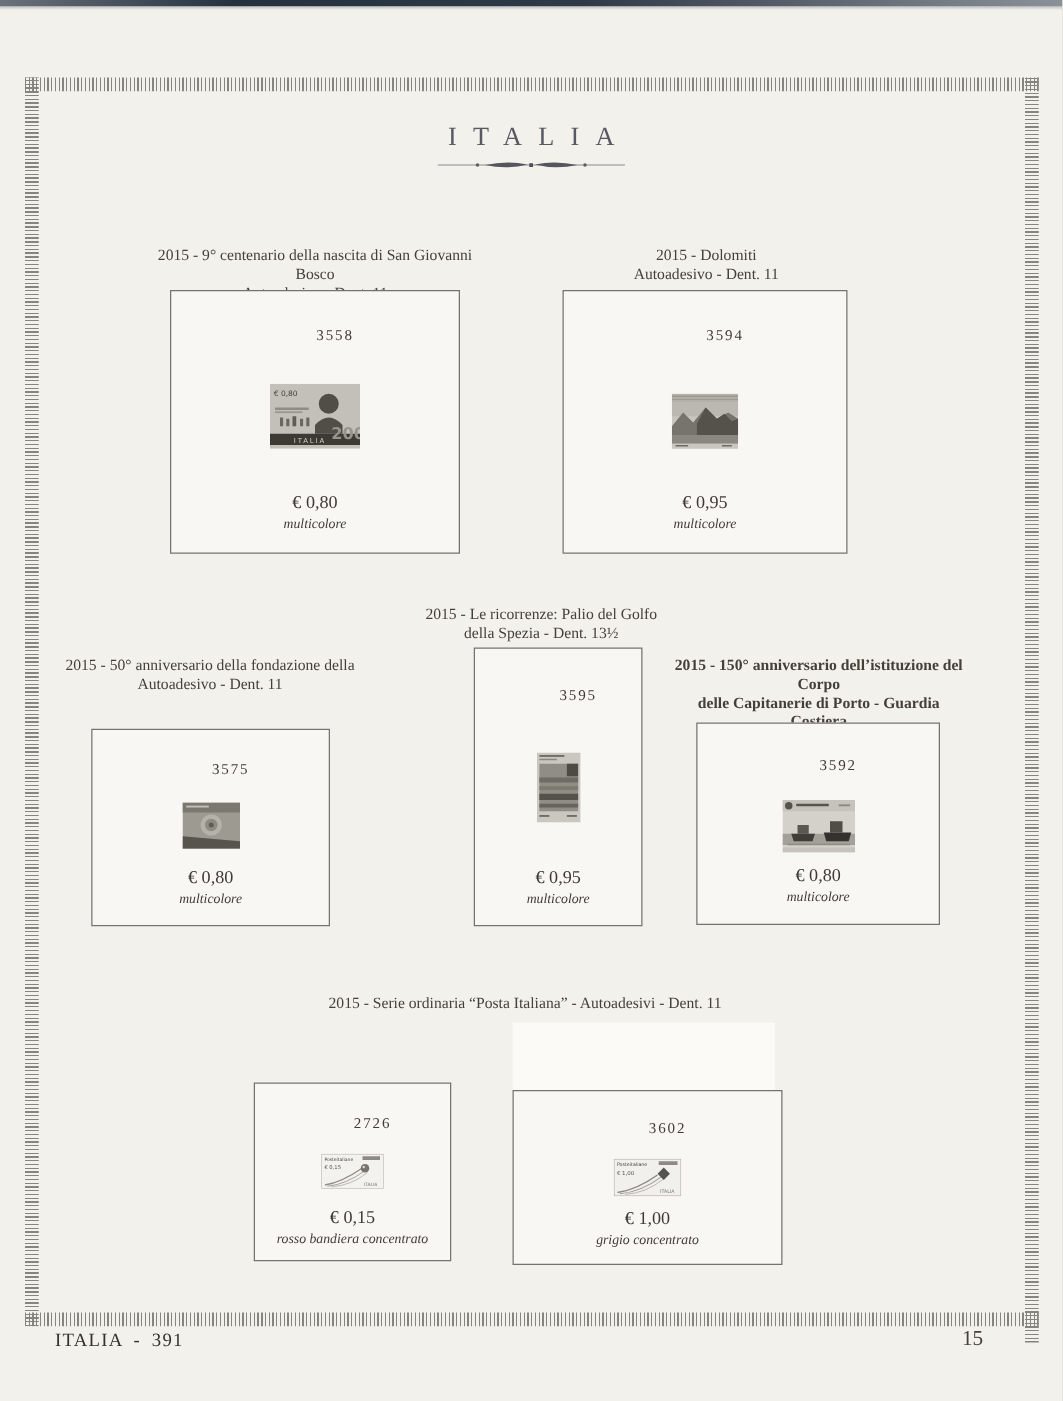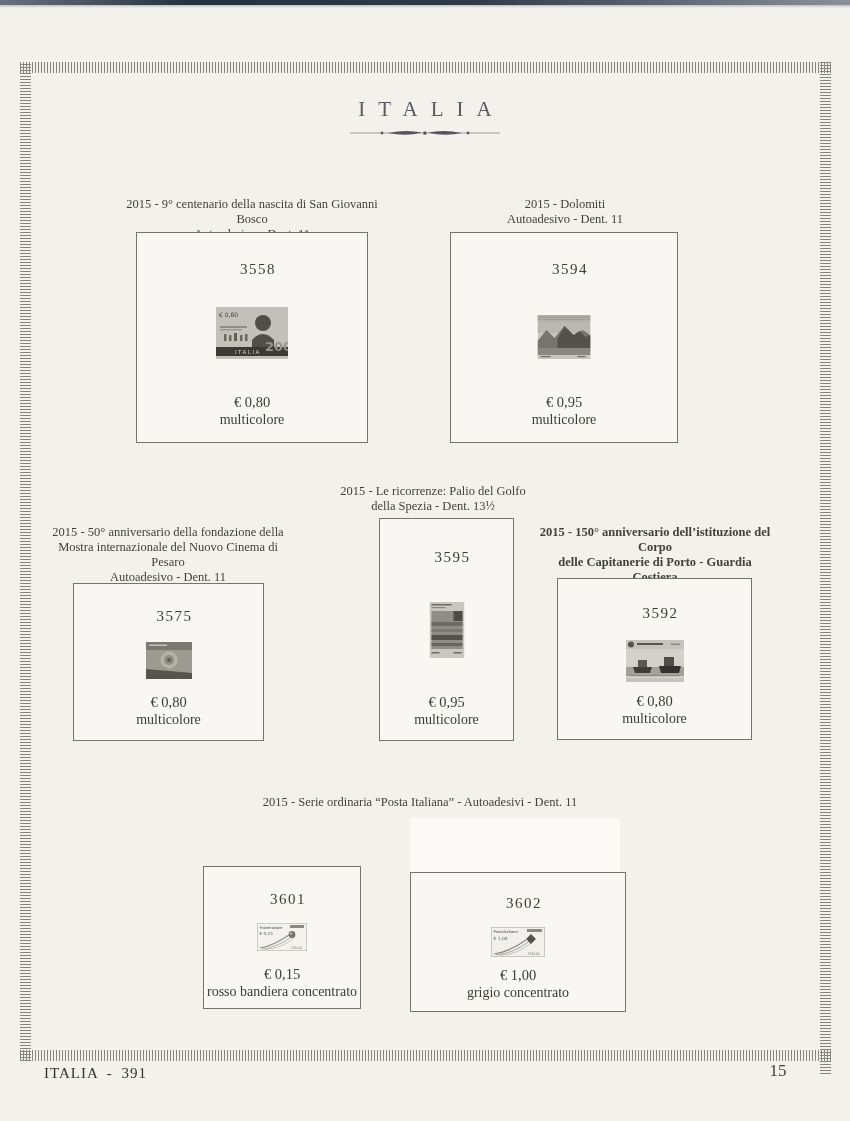--- a/index.html
+++ b/index.html
@@ -28,28 +28,28 @@
   }
   .flourish { position:absolute; top:125px; left:50%; transform:translateX(-50%); }
 
   .hdr { position:absolute; text-align:center; font-size:12.5px; line-height:15px; color:#443f39; }
 
   .box {
     position:absolute; box-sizing:border-box;
     background:#f8f7f4; border:1px solid #74746f;
   }
   .num {
-    position:absolute; left:6px; width:100%; text-align:center;
-    font-size:15px; letter-spacing:1.5px; color:#403b35;
+    position:absolute; left:16px; width:100%; text-align:center;
+    font-size:12px; letter-spacing:1.5px; color:#403b35;
   }
   .stamp { position:absolute; left:50%; transform:translateX(-50%); line-height:0; }
   .stamp svg text { font-family:"DejaVu Sans", sans-serif; }
   .vals { position:absolute; left:0; width:100%; text-align:center; line-height:17px; }
   .vals .value { font-size:14.5px; }
-  .vals .cname { font-size:14px; }
+  .vals .cname { font-size:11px;font-style:italic; }
 
   .patch { position:absolute; background:#fbfaf7; }
 
   .footer-left {
     position:absolute; left:44px; top:1065px;
     font-family:Liberation Serif, serif; font-size:15px;
     letter-spacing:1px; word-spacing:4px; color:#35322e;
   }
   .page-num { position:absolute; left:758px; top:1061px; width:40px; text-align:center; font-size:17px; color:#45413b; }
 </style>
@@ -129,21 +129,20 @@
       </svg>
     </div>
     <div class="vals" style="bottom:14px;">
       <div class="value">€ 0,95</div>
       <div class="cname">multicolore</div>
     </div>
   </div>
 
   <div class="hdr" style="left:46px; top:525px; width:244px;">
     <div>2015 - 50° anniversario della fondazione della</div>
-    <div>Mostra internazionale del Nuovo Cinema di Pesaro</div>
     <div>Autoadesivo - Dent. 11</div>
   </div>
   <div class="box" style="left:73px; top:583px; width:191px; height:158px;">
     <div class="num" style="top:24px;">3575</div>
     <div class="stamp" style="top:58px;">
       <svg width="46" height="37" viewBox="0 0 46 37">
         <rect width="46" height="37" fill="#9d9a92"></rect>
         <rect width="46" height="8" fill="#7b786f"></rect>
         <rect x="3" y="2.5" width="18" height="1.5" fill="#c4c1ba"></rect>
         <circle cx="23" cy="18" r="8.5" fill="#b5b2aa"></circle>
@@ -214,21 +213,21 @@
     </div>
   </div>
 
   <div class="hdr" style="left:250px; top:795px; width:340px;">
     <div>2015 - Serie ordinaria “Posta Italiana” - Autoadesivi - Dent. 11</div>
   </div>
 
   <div class="patch" style="left:410px; top:818px; width:210px; height:56px;"></div>
 
   <div class="box" style="left:203px; top:866px; width:158px; height:143px;">
-    <div class="num" style="top:24px;">3601</div>
+    <div class="num" style="top:24px;">2726</div>
     <div class="stamp" style="top:56px;">
       <svg width="50" height="28" viewBox="0 0 50 28">
         <rect x="0.3" y="0.3" width="49.4" height="27.4" fill="#f3f2ef" stroke="#b4b1ab" stroke-width="0.6"></rect>
         <text x="2.5" y="5.5" font-size="3.6" fill="#4a4843">Posteitaliane</text>
         <rect x="33" y="2" width="14" height="3" fill="#8d8a84"></rect>
         <text x="2.5" y="12" font-size="4.2" fill="#57544e">€ 0,15</text>
         <path d="M3 25 Q16 23 32 12" stroke="#918e88" stroke-width="1.1" fill="none"></path>
         <path d="M5 26 Q20 24.5 35 13.5" stroke="#a5a29c" stroke-width="0.8" fill="none"></path>
         <path d="M8 26.5 Q24 25.5 37 15" stroke="#b5b2ac" stroke-width="0.7" fill="none"></path>
         <circle cx="35" cy="11.5" r="3.4" fill="#77746d"></circle>

